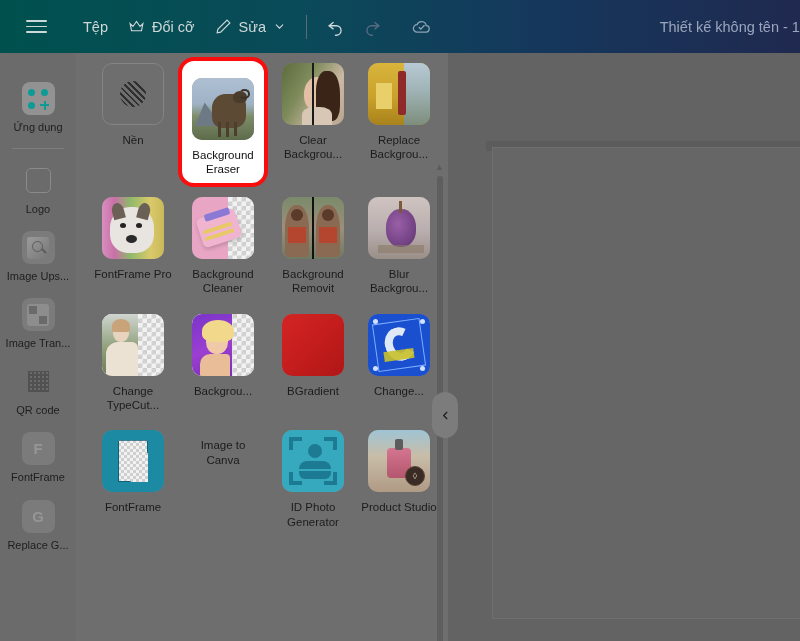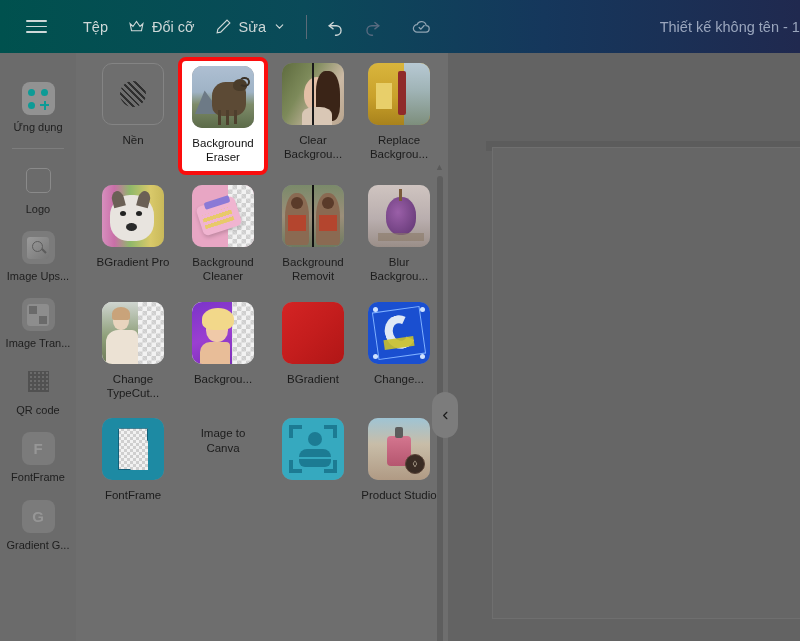--- a/index.html
+++ b/index.html
@@ -154,22 +154,22 @@
   }
   .stripes {
     position: absolute; left: 50%; top: 50%;
     transform: translate(-50%,-50%);
     width: 26px; height: 26px; border-radius: 50%;
     background: repeating-linear-gradient(45deg, #2f2f2f 0 2px, transparent 2px 4.5px);
   }
   .card.selected {
     background: #ffffff;
     border: 4px solid #fb0d0d;
-    border-radius: 8px;
-    padding: 5px 2px 6px;
+    border-radius: 16px;
+    padding: 17px 2px 6px;
   }
   .card.selected .card-label { color: #111; }
 
   
   .checker {
     position: absolute; inset: 0;
     background-image:
       linear-gradient(45deg, #cfcfcf 25%, transparent 25%, transparent 75%, #cfcfcf 75%),
       linear-gradient(45deg, #cfcfcf 25%, transparent 25%, transparent 75%, #cfcfcf 75%);
     background-size: 9px 9px;
@@ -352,21 +352,21 @@
         <div class="rail-ico">
           <span class="glyph">F</span>
         </div>
         <div class="rail-label">FontFrame</div>
       </div>
 
       <div class="rail-item">
         <div class="rail-ico">
           <span class="glyph">G</span>
         </div>
-        <div class="rail-label">Gradient G...</div>
+        <div class="rail-label">Replace G...</div>
       </div>
 
     </div>
   </div>
 
   <div class="panel">
 
 
     <div class="grid-scroll">
       <div class="grid">
@@ -416,21 +416,21 @@
         <div class="card">
           <div class="thumb">
             <div class="sq" style="background:linear-gradient(90deg,#d78fbe 0%,#c96fa8 20%,#8fb86a 45%,#d9c96a 78%,#c9b95a 100%)"></div>
             <div style="position:absolute;left:8px;top:10px;width:44px;height:46px;background:#e8e4df;border-radius:45% 45% 40% 40%"></div>
             <div style="position:absolute;left:10px;top:6px;width:12px;height:16px;background:#6b6056;border-radius:50% 50% 0 0;transform:rotate(-15deg)"></div>
             <div style="position:absolute;left:36px;top:6px;width:12px;height:16px;background:#6b6056;border-radius:50% 50% 0 0;transform:rotate(15deg)"></div>
             <div style="position:absolute;left:18px;top:26px;width:6px;height:5px;background:#222;border-radius:50%"></div>
             <div style="position:absolute;left:34px;top:26px;width:6px;height:5px;background:#222;border-radius:50%"></div>
             <div style="position:absolute;left:24px;top:38px;width:11px;height:8px;background:#2a2a2a;border-radius:50%"></div>
           </div>
-          <div class="card-label">BGradient Pro</div>
+          <div class="card-label">FontFrame Pro</div>
         </div>
 
         <div class="card">
           <div class="thumb">
             <div class="sq" style="background:#e8a6c4"></div>
             <div style="position:absolute;right:0;top:0;width:26px;height:62px;overflow:hidden">
                 <div class="checker"></div>
               </div>
             <div style="position:absolute;left:7px;top:16px;width:40px;height:30px;background:#f0b4d0;border-radius:5px;transform:rotate(-18deg);box-shadow:0 2px 4px rgba(0,0,0,.2)"></div>
             <div style="position:absolute;left:12px;top:14px;width:26px;height:7px;background:#8a7ad6;border-radius:2px;transform:rotate(-18deg)"></div>
@@ -530,20 +530,21 @@
           <div class="thumb">
             <div class="sq" style="background:#36a9bf"></div>
             <div style="position:absolute;left:26px;top:14px;width:14px;height:14px;background:#1c7b93;border-radius:50%"></div>
             <div style="position:absolute;left:17px;top:31px;width:32px;height:8px;background:#1c7b93;border-radius:14px 14px 0 0"></div>
             <div style="position:absolute;left:17px;top:41px;width:32px;height:8px;background:#1c7b93;border-radius:0 0 6px 6px"></div>
             <span style="position:absolute;left:7px;top:7px;width:13px;height:13px;border-left:4px solid #1c7b93;border-top:4px solid #1c7b93"></span>
             <span style="position:absolute;right:7px;top:7px;width:13px;height:13px;border-right:4px solid #1c7b93;border-top:4px solid #1c7b93"></span>
             <span style="position:absolute;left:7px;bottom:7px;width:13px;height:13px;border-left:4px solid #1c7b93;border-bottom:4px solid #1c7b93"></span>
             <span style="position:absolute;right:7px;bottom:7px;width:13px;height:13px;border-right:4px solid #1c7b93;border-bottom:4px solid #1c7b93"></span>
           </div>
+          <div class="card-label">ID Photo Generator</div>
         </div>
 
         <div class="card">
           <div class="thumb">
             <div class="sq" style="background:linear-gradient(180deg,#9fc4d4 0%,#c8bda8 42%,#b09a84 100%)"></div>
             <div style="position:absolute;left:19px;top:18px;width:24px;height:30px;background:linear-gradient(180deg,#d4768f,#b5566f);border-radius:4px"></div>
             <div style="position:absolute;left:27px;top:9px;width:8px;height:11px;background:#5c5c5c;border-radius:2px"></div>
             <div style="position:absolute;right:5px;bottom:6px;width:20px;height:20px;border:1.5px solid #5a4438;border-radius:50%;
                  background:#3a2c24;color:#c8bda8;font-size:9px;text-align:center;line-height:18px">◊</div>
           </div>

